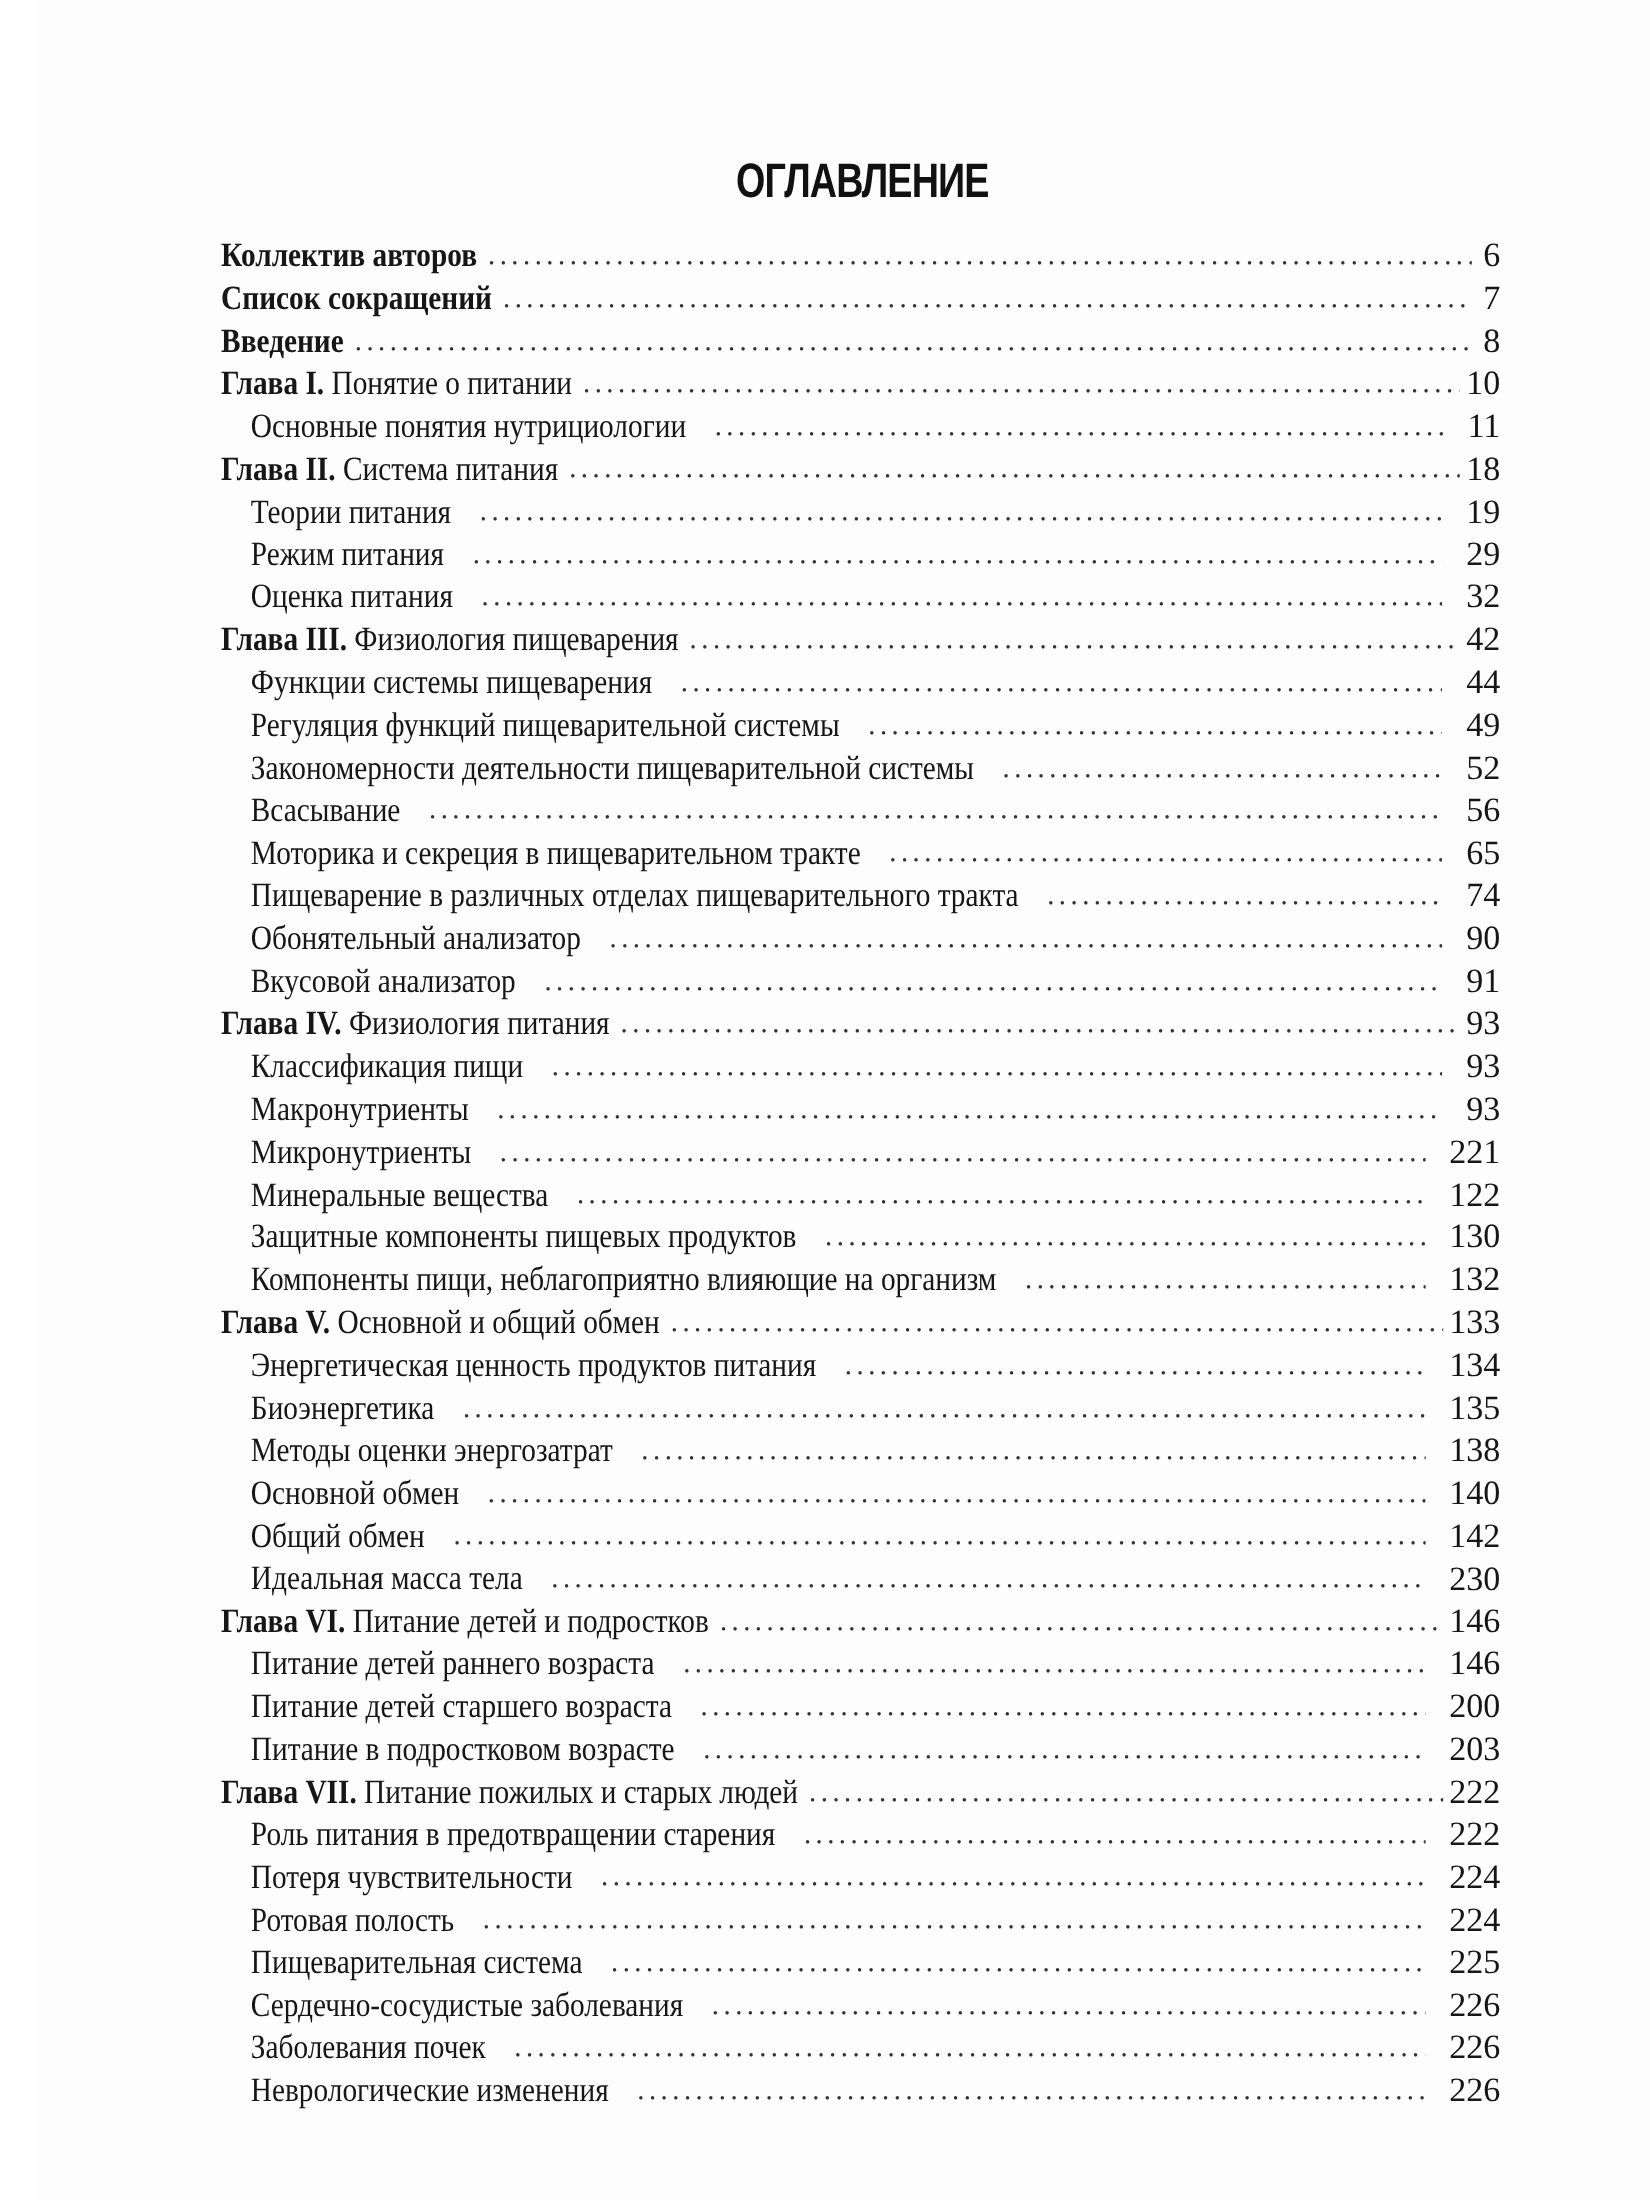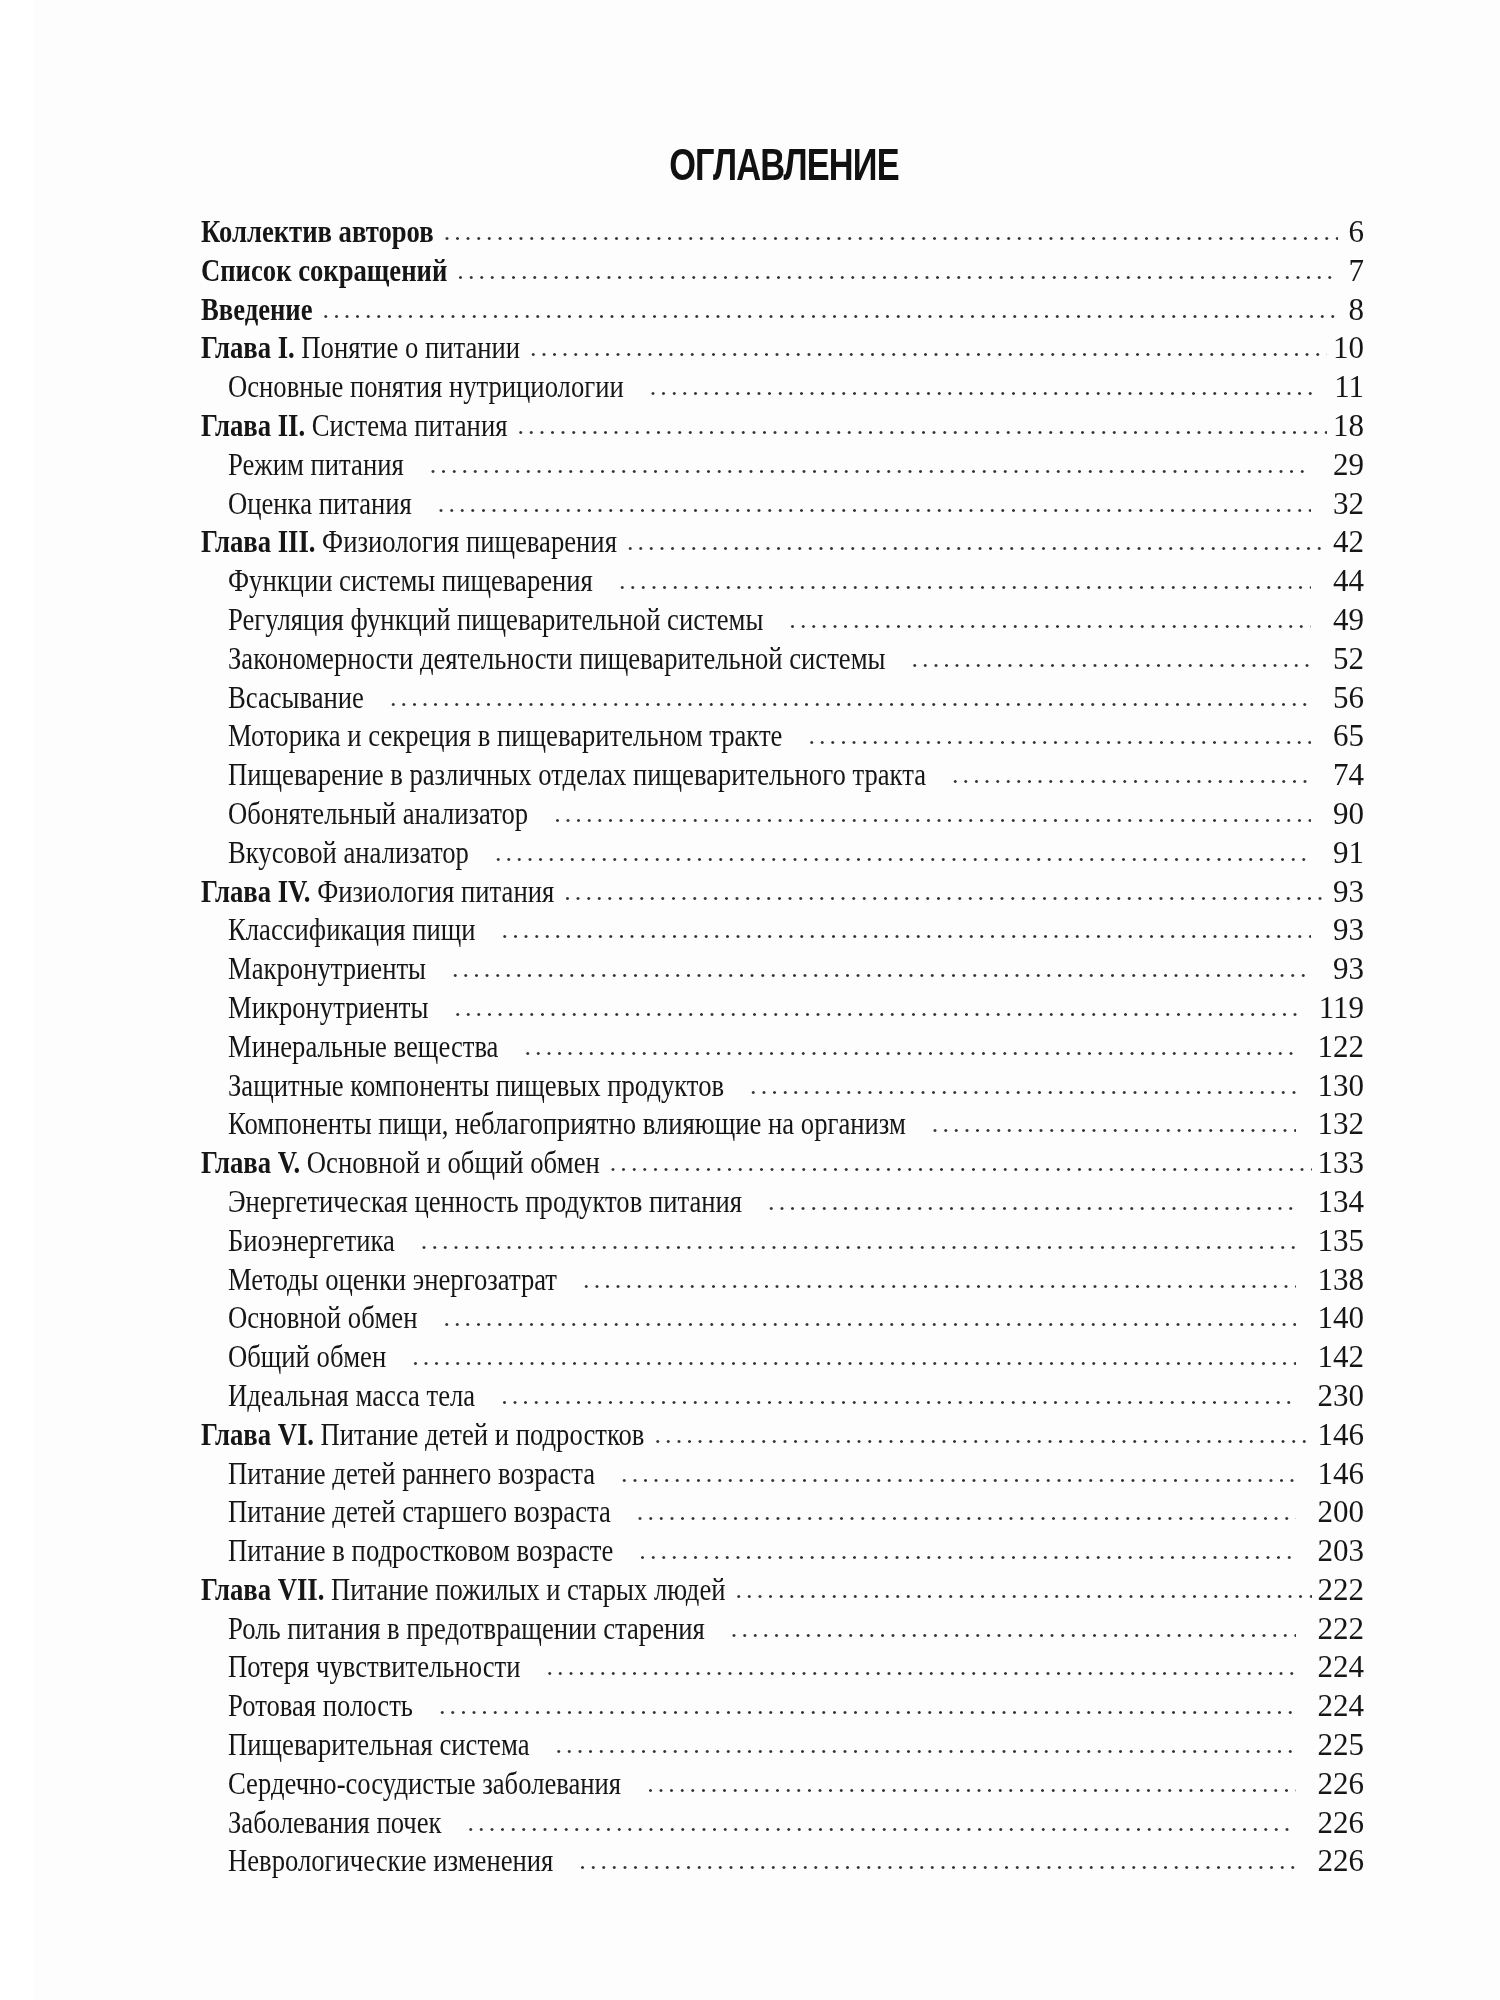--- a/index.html
+++ b/index.html
@@ -51,20 +51,25 @@
         <span class="label" style="transform: scaleX(0.86); margin-right: -64.4197px;"><span>Основные понятия нутрициологии</span></span>
         <span class="leader"></span>
         <span class="pg">11</span>
       </li>
       <li class="row">
         <span class="label" style="transform: scaleX(0.86); margin-right: -49.8837px;"><span class="b">Глава II.</span><span> Система питания</span></span>
         <span class="leader"></span>
         <span class="pg">18</span>
       </li>
       <li class="row sub">
+        <span class="label" style="transform: scaleX(0.86); margin-right: -29.645px;"><span>Теории питания</span></span>
+        <span class="leader"></span>
+        <span class="pg">19</span>
+      </li>
+      <li class="row sub">
         <span class="label" style="transform: scaleX(0.86); margin-right: -28.5994px;"><span>Режим питания</span></span>
         <span class="leader"></span>
         <span class="pg">29</span>
       </li>
       <li class="row sub">
         <span class="label" style="transform: scaleX(0.86); margin-right: -29.9228px;"><span>Оценка питания</span></span>
         <span class="leader"></span>
         <span class="pg">32</span>
       </li>
       <li class="row">
@@ -123,21 +128,21 @@
         <span class="pg">93</span>
       </li>
       <li class="row sub">
         <span class="label" style="transform: scaleX(0.86); margin-right: -32.2306px;"><span>Макронутриенты</span></span>
         <span class="leader"></span>
         <span class="pg">93</span>
       </li>
       <li class="row sub">
         <span class="label" style="transform: scaleX(0.86); margin-right: -32.6266px;"><span>Микронутриенты</span></span>
         <span class="leader"></span>
-        <span class="pg">119</span>
+        <span class="pg">221</span>
       </li>
       <li class="row sub">
         <span class="label" style="transform: scaleX(0.86); margin-right: -44.0278px;"><span>Минеральные вещества</span></span>
         <span class="leader"></span>
         <span class="pg">122</span>
       </li>
       <li class="row sub">
         <span class="label" style="transform: scaleX(0.86); margin-right: -80.7559px;"><span>Защитные компоненты пищевых продуктов</span></span>
         <span class="leader"></span>
         <span class="pg">130</span>

